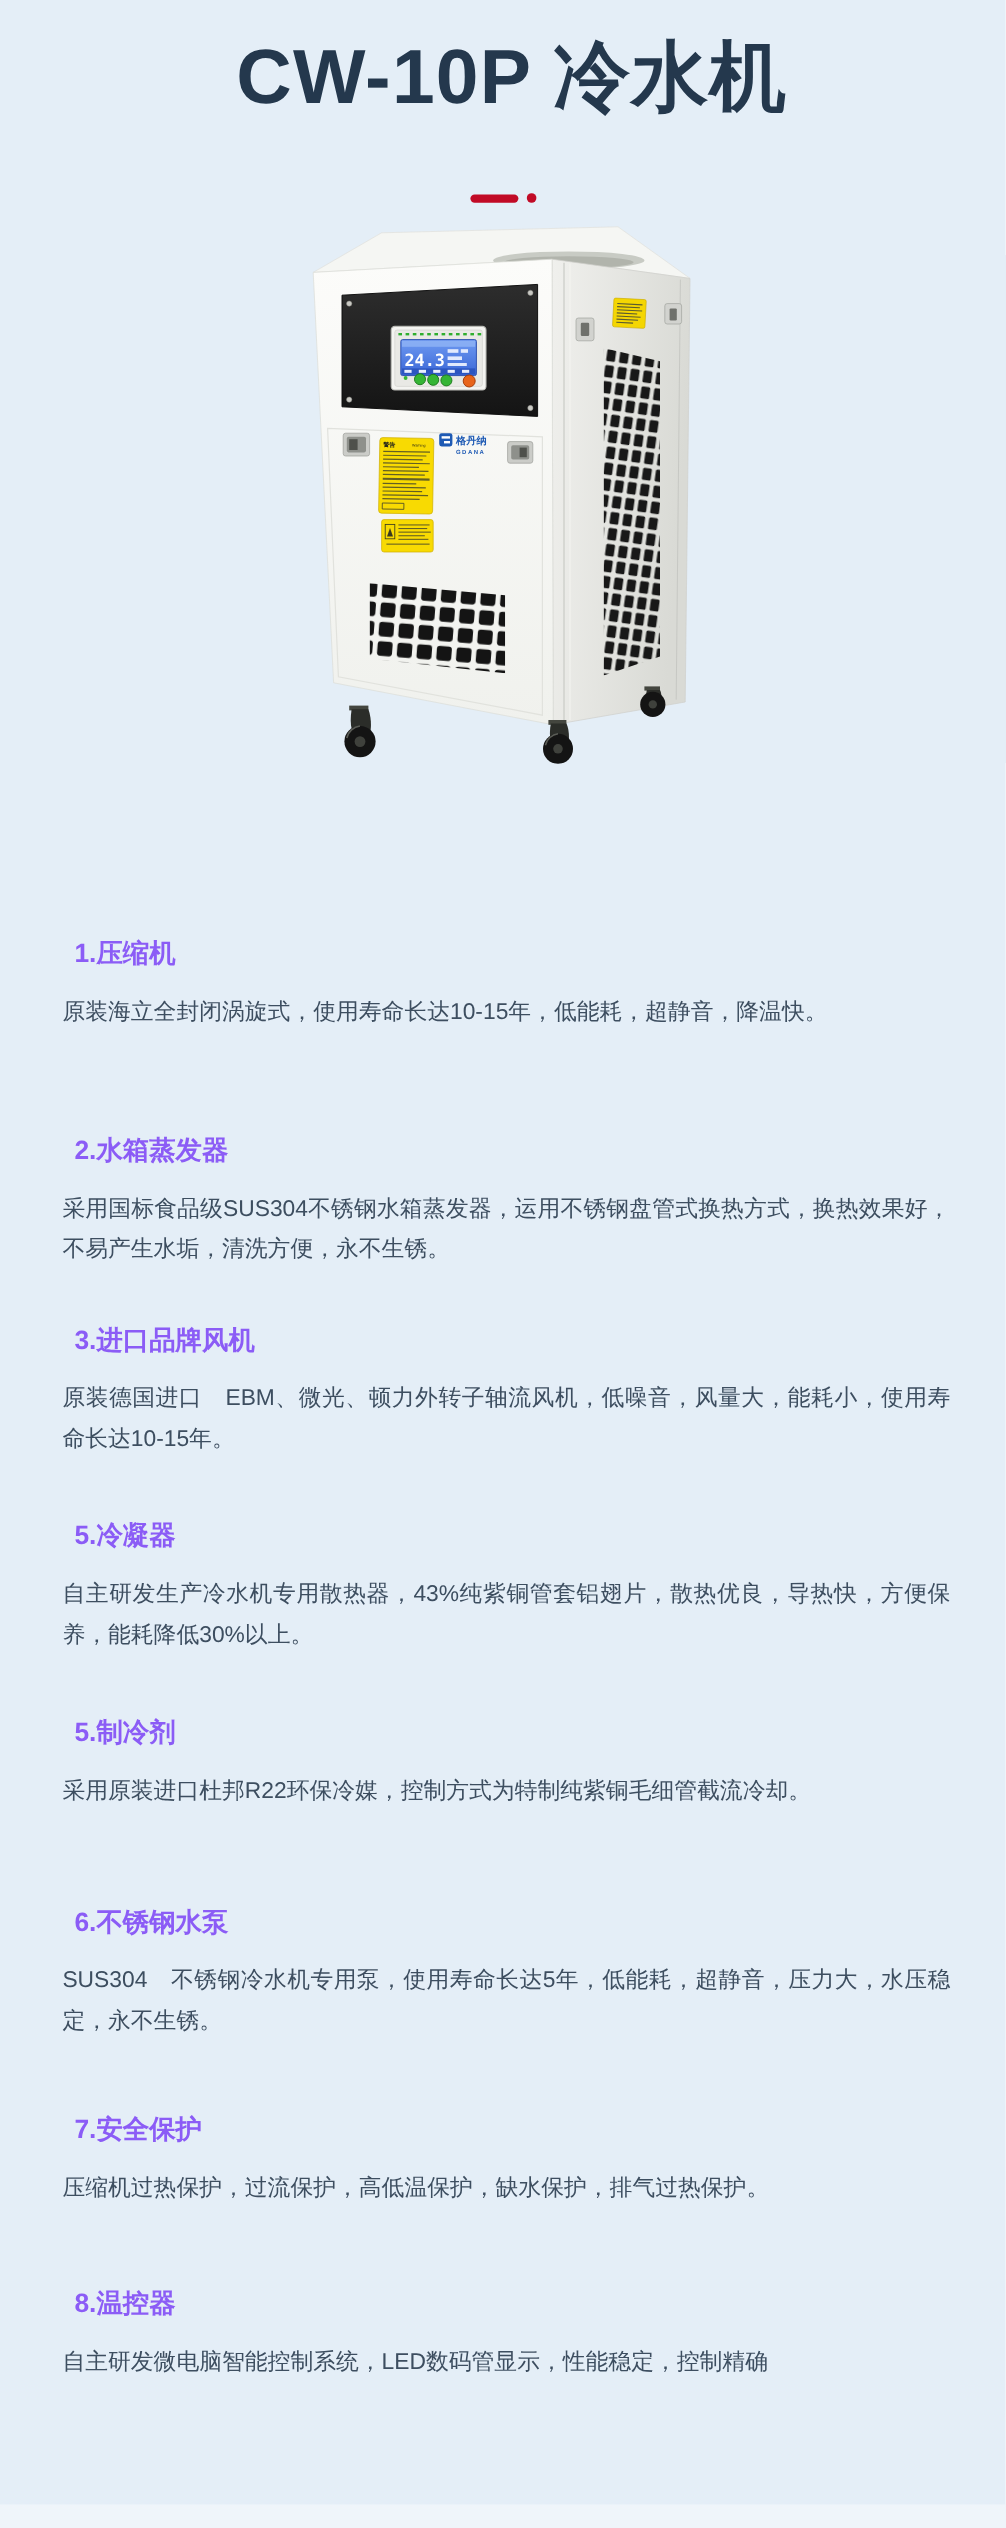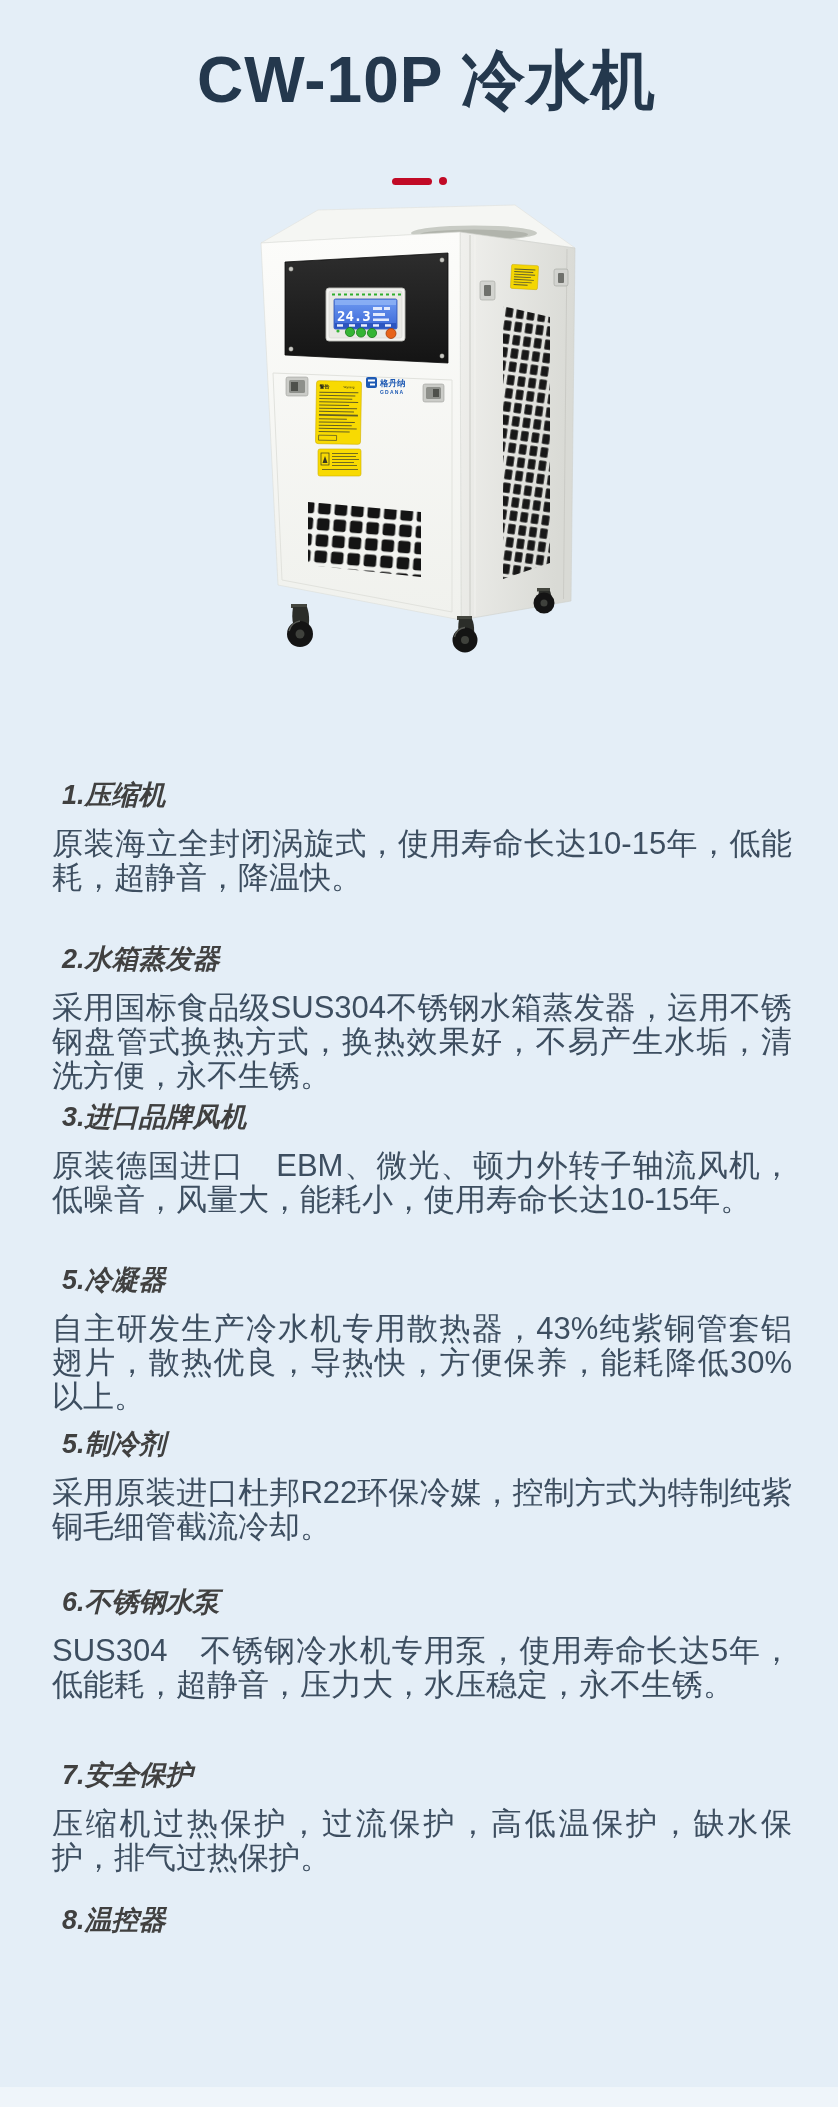--- a/index.html
+++ b/index.html
@@ -2,34 +2,34 @@
 <html><head>
 <meta charset="utf-8">
 <style>
   html,body{margin:0;padding:0;}
   .page{
     position:relative;width:838px;height:2107px;overflow:hidden;
     background:#e4eef7;
     font-family:"Liberation Sans","DejaVu Sans",sans-serif;
   }
   .title{
-    padding-top:42px;text-align:center;font-weight:700;
+    padding-top:26px;text-align:center;font-weight:700;
     font-size:64px;line-height:77px;color:#24384d;letter-spacing:1px;margin-left:15px;
   }
   .divider{margin-top:58px;display:flex;justify-content:center;align-items:center;gap:7px;}
   .divider-bar{width:40px;height:7px;border-radius:4px;background:#c10a26;}
   .divider-dot{width:8px;height:8px;border-radius:50%;background:#c10a26;}
   .machine-wrap{width:322px;margin:18px auto 0;}
   .feature{position:absolute;left:52px;right:46px;}
   .feature h2{
     margin:0 0 16px;padding-left:10px;
-    font-size:27px;line-height:32px;font-weight:700;color:#404040;font-style:italic;
+    font-size:22px;line-height:32px;font-weight:700;color:#8b5cf6;
   }
   .feature p{
-    margin:0;font-size:31px;line-height:34px;color:#3d4e60;
+    margin:0;font-size:19px;line-height:34px;color:#3d4e60;
     text-align:justify;font-weight:500;
   }
   .bottom-band{position:absolute;left:0;right:0;bottom:0;height:20px;background:rgba(255,255,255,.4);}
 </style>
 </head>
 <body>
 
 <div class="page">
 
   <div class="title">
@@ -266,16 +266,17 @@
   <section class="feature" style="top:1586px">
     <h2>6.不锈钢水泵</h2>
     <p>SUS304　不锈钢冷水机专用泵，使用寿命长达5年，低能耗，超静音，压力大，水压稳定，永不生锈。</p>
   </section>
   <section class="feature" style="top:1759px">
     <h2>7.安全保护</h2>
     <p>压缩机过热保护，过流保护，高低温保护，缺水保护，排气过热保护。</p>
   </section>
   <section class="feature" style="top:1904px">
     <h2>8.温控器</h2>
+    <p>自主研发微电脑智能控制系统，LED数码管显示，性能稳定，控制精确</p>
   </section>
 
   <div class="bottom-band"></div>
 </div>
 
 </body></html>

